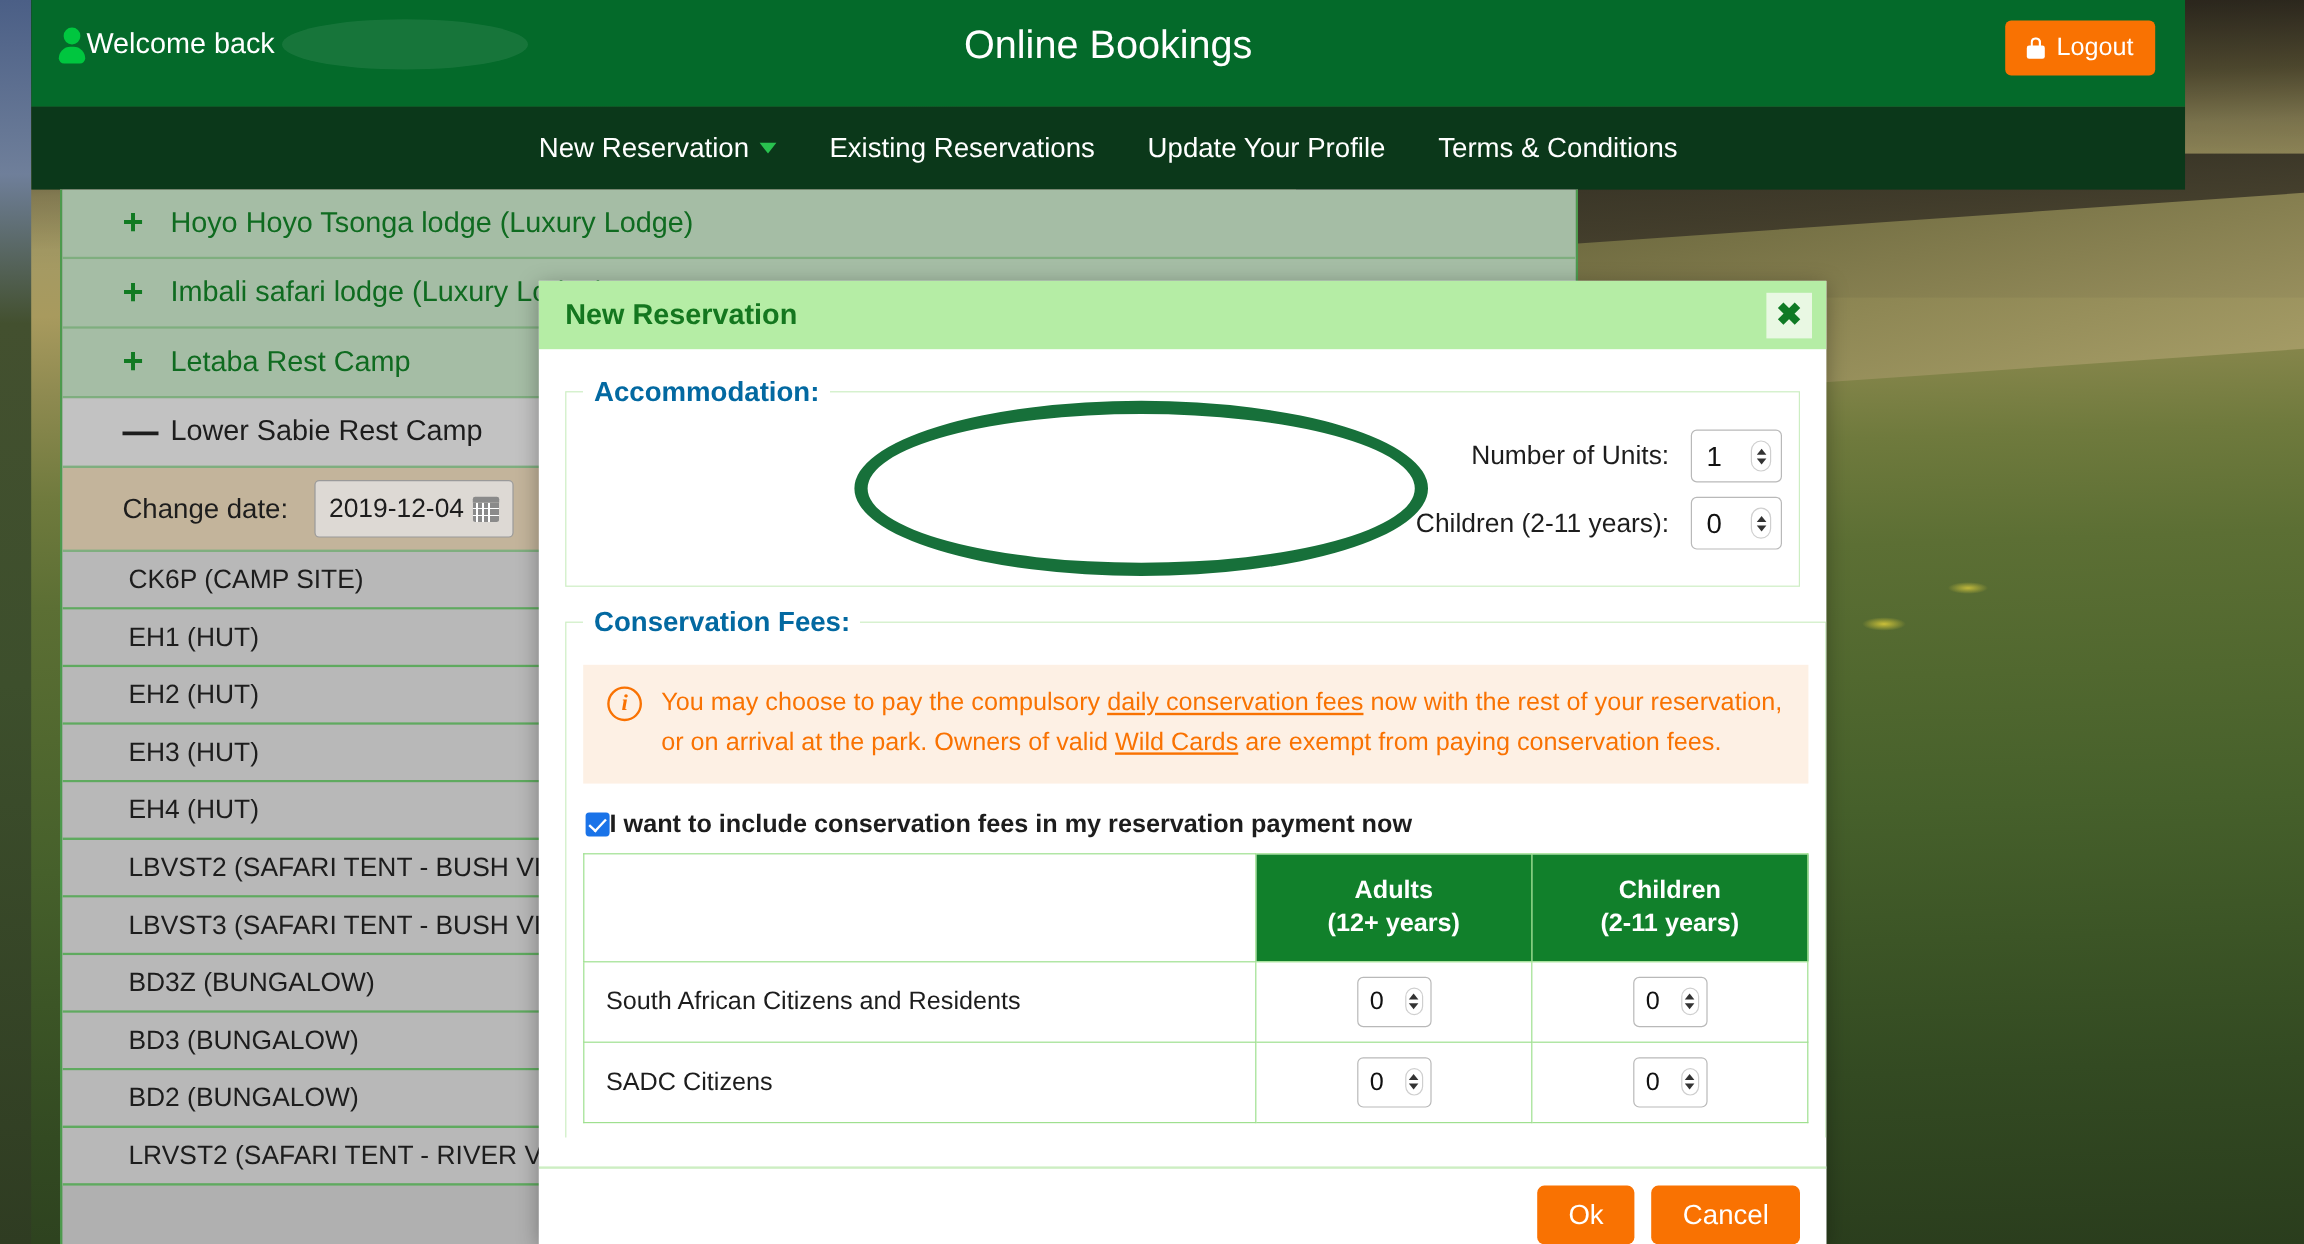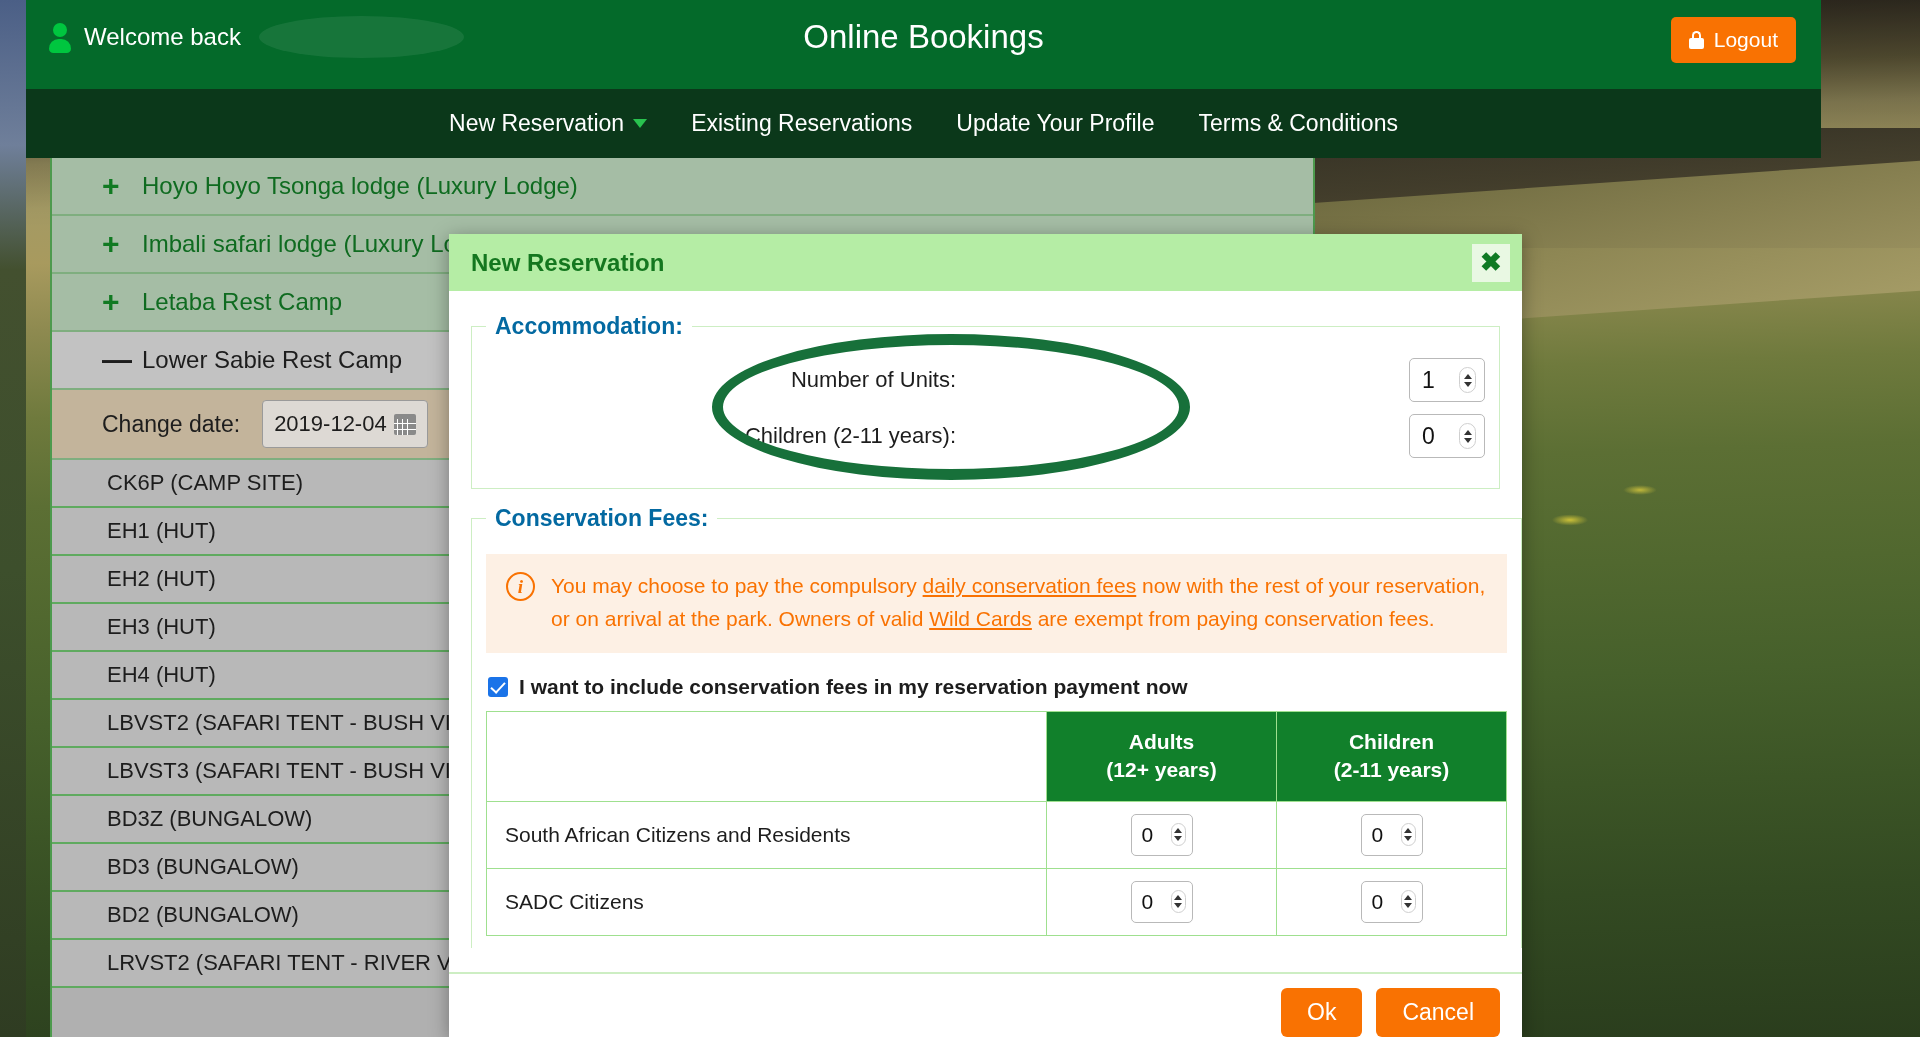--- a/index.html
+++ b/index.html
@@ -57,21 +57,21 @@
     position: absolute; left: 26px; top: 0; width: 1795px; height: 1037px;
     overflow: hidden;
   }
 
   
   .topbar {
     position: absolute; left: 0; top: 0; width: 1795px; height: 89px;
     background: #046a2a;
   }
   .welcome-wrap {
-    position: absolute; left: 22px; top: 16px; display: flex; align-items: center; gap: 12px;
+    position: absolute; left: 22px; top: 16px; display: flex; align-items: center; 
   }
   .user-icon { width: 24px; height: 30px; position: relative; }
   .user-icon .head {
     position: absolute; left: 5px; top: 1px; width: 14px; height: 14px;
     border-radius: 50%; background: #00c63f;
   }
   .user-icon .body {
     position: absolute; left: 1px; top: 17px; width: 22px; height: 14px;
     border-radius: 11px 11px 5px 5px; background: #00c63f;
   }
@@ -186,21 +186,21 @@
 
   fieldset.group {
     border: 1px solid #cdeec3; margin-top: 16px; padding: 8px 14px 18px 14px;
   }
   fieldset.group > legend {
     font-size: 23px; font-weight: 700; color: #0369a1; padding: 0 9px;
   }
 
   .acc-fields { padding-top: 10px; }
   .field-row {
-    display: flex; align-items: center; justify-content: space-between;
+    display: flex; align-items: center; justify-content: flex-end;
     margin-bottom: 12px; padding-left: 218px;
   }
   .field-label {
     font-size: 22px; color: #1d1d1d; width: 270px; text-align: right; padding-right: 18px;
   }
   .num-input {
     width: 76px; height: 44px; border: 1px solid #b9b9b9; border-radius: 5px;
     background: #fff; display: flex; align-items: center; justify-content: space-between;
     padding: 0 8px 0 12px; font-size: 23px; color: #111; cursor: text;
   }
@@ -227,21 +227,21 @@
   }
   .info-icon {
     flex: 0 0 auto; width: 29px; height: 29px; border: 2px solid #f97202;
     border-radius: 50%; color: #f97202; font-size: 19px; font-style: italic;
     font-weight: 700; display: flex; align-items: center; justify-content: center;
     font-family: "Liberation Serif", serif; margin-top: 2px;
   }
   .alert-text { color: #f97202; font-size: 21px; line-height: 1.55; }
   .alert-text u { text-decoration: underline; cursor: pointer; }
 
-  .cb-row { display: flex; align-items: center; gap: 11px; margin: 22px 0 12px 2px; }
+  .cb-row { display: flex; align-items: center; margin: 22px 0 12px 2px; }
   .checkbox {
     width: 20px; height: 20px; background: #1a73e8; border-radius: 3px;
     position: relative; cursor: pointer; flex: 0 0 auto;
   }
   .checkbox::after {
     content: ""; position: absolute; left: 6px; top: 2px; width: 6px; height: 12px;
     border: solid #fff; border-width: 0 2.5px 2.5px 0; transform: rotate(43deg);
   }
   .cb-label { font-size: 21px; font-weight: 700; color: #1d1d1d; }
 

